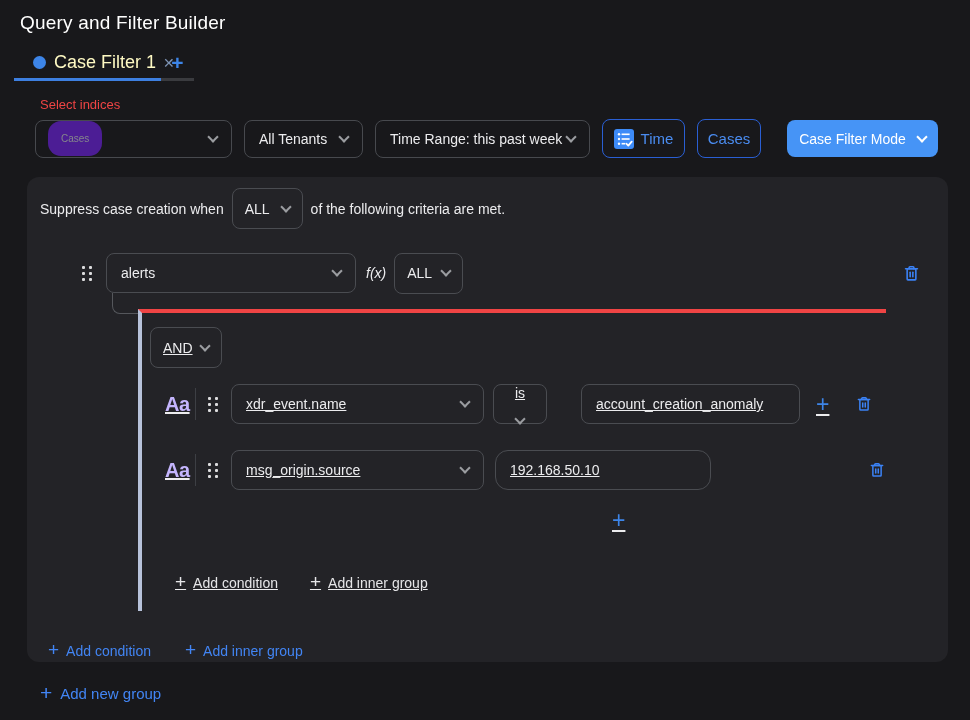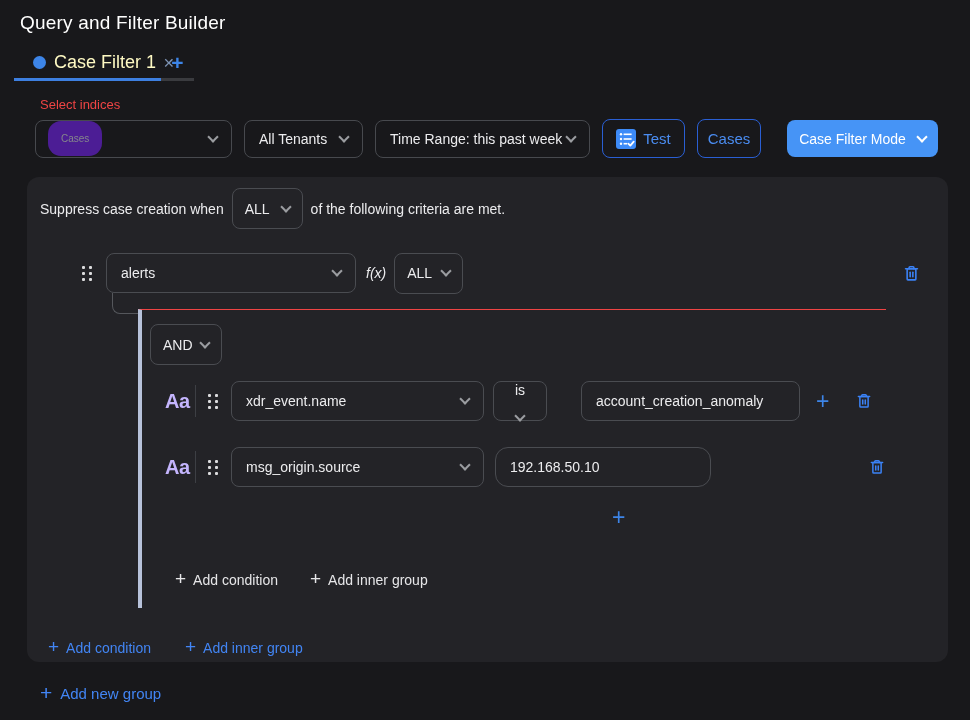--- a/index.html
+++ b/index.html
@@ -63,21 +63,21 @@
   .dd-group-field { width: 250px; height: 40px; margin-left: 14px; justify-content: space-between; }
   .fx { margin-left: 10px; font-style: italic; color: #ececee; }
   .dd-group-op { width: 69px; height: 41px; margin-left: 8px; justify-content: space-between; padding: 0 12px; }
   .trash-btn { background: none; border: none; cursor: pointer; padding: 0; display: flex; align-items: center; }
   .group-header .trash-btn { margin-left: auto; }
 
   .connector { position: absolute; left: 85px; top: 40px; width: 27px; height: 21px;
     border-left: 1px solid #55575c; border-bottom: 1px solid #55575c; border-bottom-left-radius: 8px; }
 
   .inner-group { position: relative; margin: 16px 0 0 111px; width: 748px; min-height: 288px;
-    border-top: 1px solid #ef4444; border-left: 4px solid #b7c2da; padding-bottom: 20px; }
+    border-top: 4px solid #ef4444; border-left: 4px solid #b7c2da; padding-bottom: 20px; text-decoration: underline; }
   .dd-and { width: 72px; height: 41px; margin: 14px 0 0 8px; justify-content: space-between; padding: 0 12px; }
 
   .cond-row { display: flex; align-items: center; height: 40px; padding-left: 23px; }
   .row-1 { margin-top: 16px; }
   .row-2 { margin-top: 26px; }
   .aa { width: 24px; color: #c4b5fd; font-size: 20px; font-weight: bold; letter-spacing: -0.5px; cursor: pointer; }
   .v-divider { width: 1px; height: 32px; background: #3d3f44; margin-left: 6px; }
   .cond-row .drag-handle { margin-left: 12px; }
   .dd-field { width: 253px; height: 40px; margin-left: 13px; justify-content: space-between; }
   .dd-op { height: 40px; margin-left: 9px; justify-content: space-between; padding: 0 12px; gap: 10px; flex-direction: column; }
@@ -138,21 +138,21 @@
         <rect width="20" height="20" rx="3" fill="#3d8bf8"></rect>
         <circle cx="5" cy="5.3" r="1.2" fill="#fff"></circle>
           <rect x="7.6" y="4.5" width="8" height="1.6" fill="#fff"></rect>
         <circle cx="5" cy="10" r="1.2" fill="#fff"></circle>
           <rect x="7.6" y="9.2" width="8" height="1.6" fill="#fff"></rect>
         <circle cx="5" cy="14.7" r="1.2" fill="#fff"></circle>
           <rect x="7.6" y="13.9" width="3.5" height="1.6" fill="#fff"></rect>
         <path d="M12.3 14.6l2 2 3.4-3.9" stroke="#fff" stroke-width="1.8" fill="none" stroke-linecap="round" stroke-linejoin="round"></path>
       </svg>
     </span>
-    <span>Test</span>
+    <span>Time</span>
   </button>
   <button class="btn-outline btn-save">
     <span>Cases</span>
   </button>
   <button class="btn-solid">
     <span>Case Filter Mode</span>
     <span class="chev"></span>
   </button>
 </div>
 

